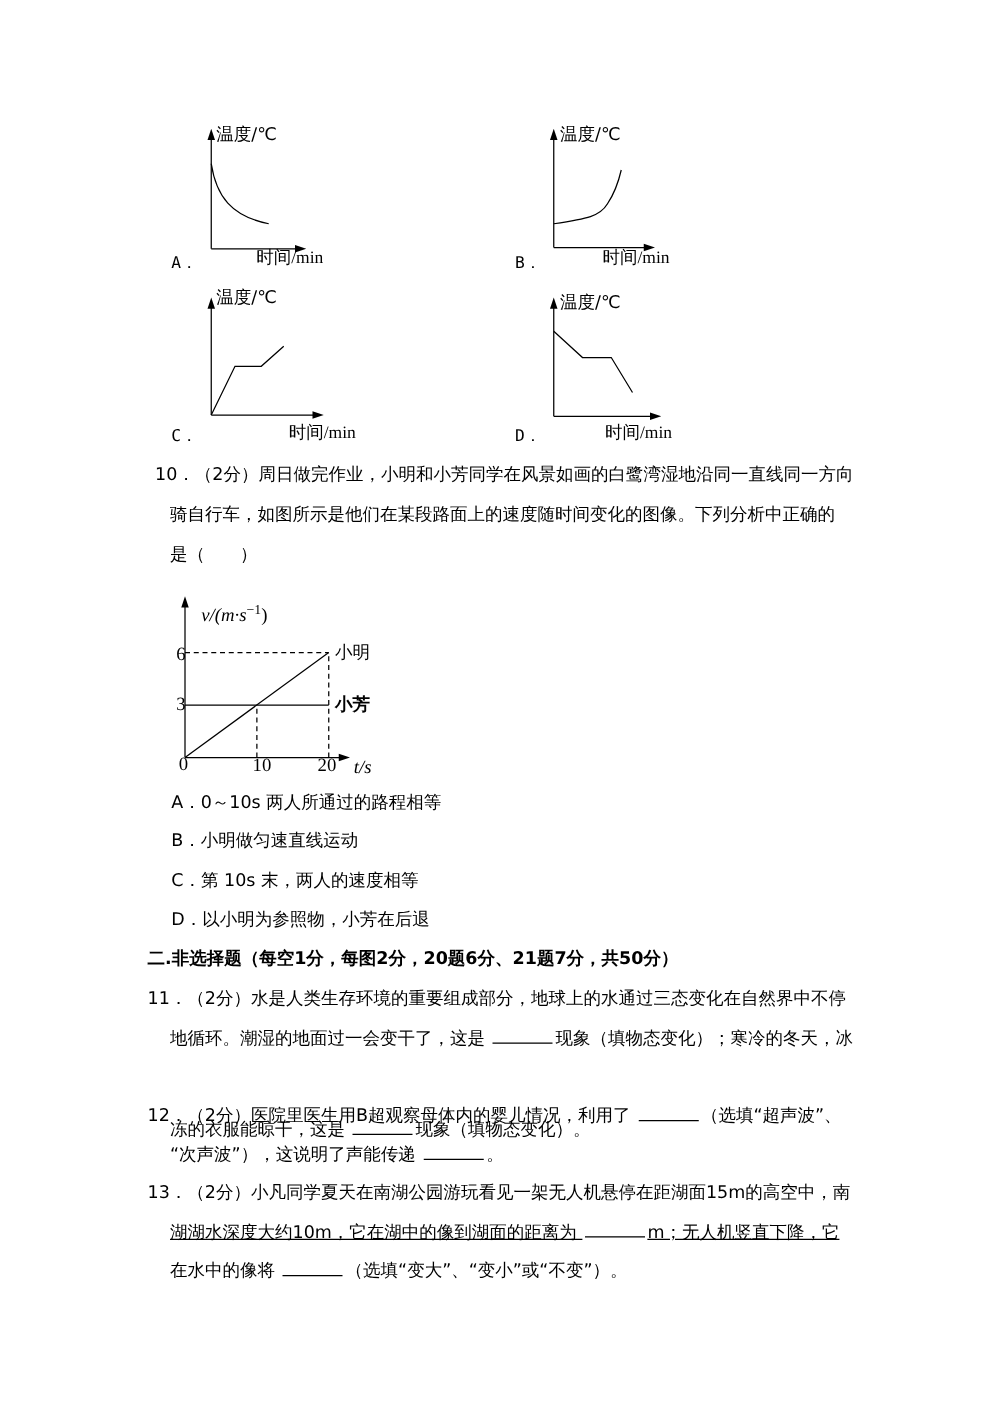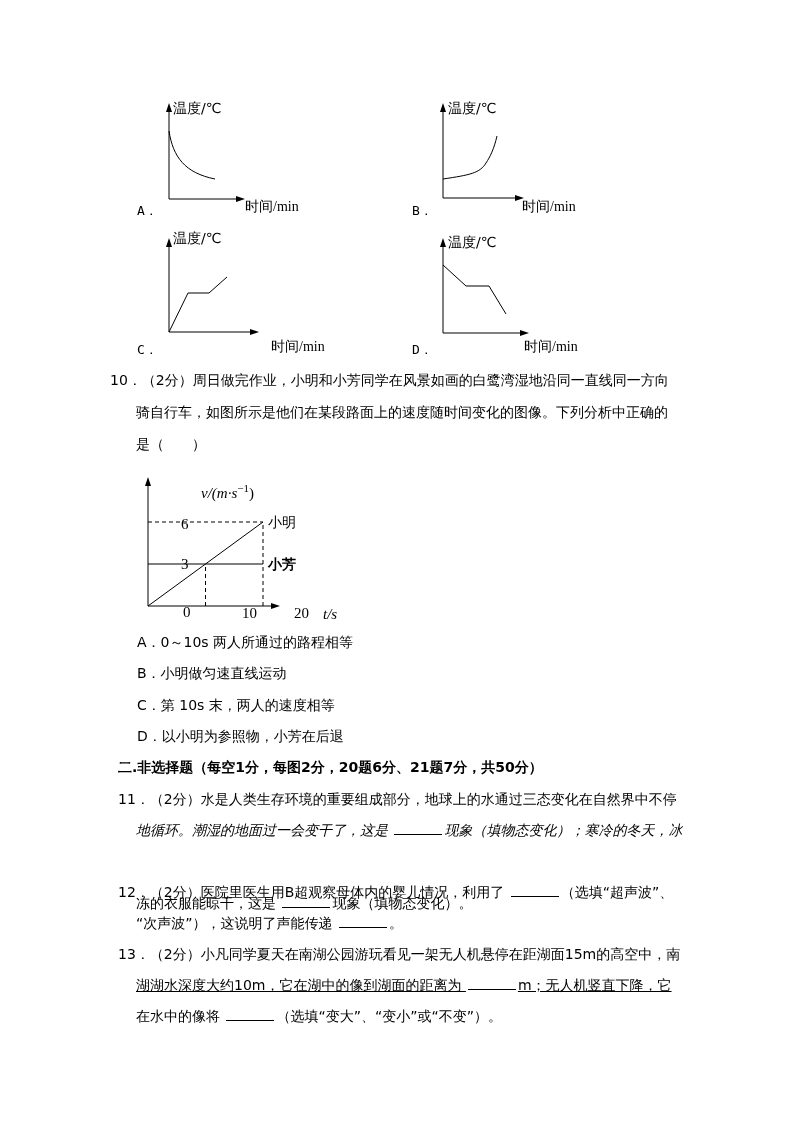--- a/index.html
+++ b/index.html
@@ -1,20 +1,20 @@
 <!DOCTYPE html>
 <html><head>
 <meta charset="utf-8">
 <style>
   html, body { margin: 0; padding: 0; background: #ffffff; }
   body { width: 794px; height: 1123px; position: relative; overflow: hidden;
          font-family: "DejaVu Sans", sans-serif; color: #000; }
   .abs { position: absolute; }
   .txt { font-size: 14px; line-height: 20px; white-space: nowrap; }
-  .serif { font-family: "Liberation Serif", "DejaVu Serif", serif; margin-left: 40px; }
+  .serif { font-family: "Liberation Serif", "DejaVu Serif", serif; }
   .opt-letter { font-family: "DejaVu Sans Mono", monospace; font-size: 13px; }
   .blank { display: inline-block; width: 48px; border-bottom: 1px solid #000; height: 14px; margin: 0 2px; vertical-align: baseline; }
   .bold { font-weight: bold; }
 </style>
 </head>
 <body>
 
 <div class="abs" style="left:135px;top:95px;width:150px;height:125px;">
   <svg width="150" height="125">
     <line x1="34" y1="104" x2="34" y2="12" stroke="#000" stroke-width="1"></line>
@@ -60,21 +60,21 @@
     <polygon points="33,8 30,17 36,17" fill="#000"></polygon>
     <line x1="33" y1="103" x2="113" y2="103" stroke="#000" stroke-width="1"></line>
     <polygon points="119,103 110,100 110,106" fill="#000"></polygon>
     <polyline points="33,35 56,56 79,56 96,84" fill="none" stroke="#000" stroke-width="1"></polyline>
   </svg>
   <span class="abs txt" style="left:38px;top:2px;">温度/℃</span>
   <span class="abs txt serif" style="left:74px;top:107px;">时间/min</span>
   <span class="abs txt opt-letter" style="left:2px;top:110px;">D．</span>
 </div>
 
-<div class="abs txt" style="left:110px;top:370px;">10．（2分）周日做完作业，小明和小芳同学在风景如画的白鹭湾湿地沿同一直线同一方向</div>
+<div class="abs txt" style="left:124px;top:370px;">10．（2分）周日做完作业，小明和小芳同学在风景如画的白鹭湾湿地沿同一直线同一方向</div>
 <div class="abs txt" style="left:136px;top:402px;">骑自行车，如图所示是他们在某段路面上的速度随时间变化的图像。下列分析中正确的</div>
 <div class="abs txt" style="left:136px;top:434px;">是（　　）</div>
 
 <div class="abs" style="left:135px;top:472px;width:180px;height:150px;">
   <svg id="vt-svg" width="180" height="150">
     <g id="vt-guides">
         <line x1="13" y1="50" x2="128" y2="50" stroke="#000" stroke-width="1" stroke-dasharray="4,3"></line>
         <line x1="128" y1="134" x2="128" y2="50" stroke="#000" stroke-width="1" stroke-dasharray="4,3"></line>
         <line x1="70.5" y1="134" x2="70.5" y2="92" stroke="#000" stroke-width="1" stroke-dasharray="4,3"></line>
       </g>
@@ -101,21 +101,21 @@
 </div>
 
 <div class="abs txt" style="left:137px;top:632px;text-align:center;">A．0～10s 两人所通过的路程相等</div>
 <div class="abs txt" style="left:137px;top:663px;text-align:center;">B．小明做匀速直线运动</div>
 <div class="abs txt" style="left:137px;top:695px;">C．第 10s 末，两人的速度相等</div>
 <div class="abs txt" style="left:137px;top:726px;">D．以小明为参照物，小芳在后退</div>
 
 <div class="abs txt bold" style="left:118px;top:757px;">二.非选择题（每空1分，每图2分，20题6分、21题7分，共50分）</div>
 
 <div class="abs txt" style="left:118px;top:789px;">11．（2分）水是人类生存环境的重要组成部分，地球上的水通过三态变化在自然界中不停</div>
-<div class="abs txt" style="left:136px;top:820px;font-style:italic;">
+<div class="abs txt" style="left:136px;top:820px;">
   <span>地循环。潮湿的地面过一会变干了，这是 </span><span class="blank"></span><span>现象（填物态变化）；寒冷的冬天，冰</span>
 </div>
 <div class="abs txt" style="left:136px;top:851px;margin-top:42px;">
   <span>冻的衣服能晾干，这是 </span><span class="blank"></span><span>现象（填物态变化）。</span>
 </div>
 
 <div class="abs txt" style="left:118px;top:882px;">
   <span>12．（2分）医院里医生用B超观察母体内的婴儿情况，利用了 </span><span class="blank"></span><span>（选填“超声波”、</span>
 </div>
 <div class="abs txt" style="left:136px;top:913px;">

